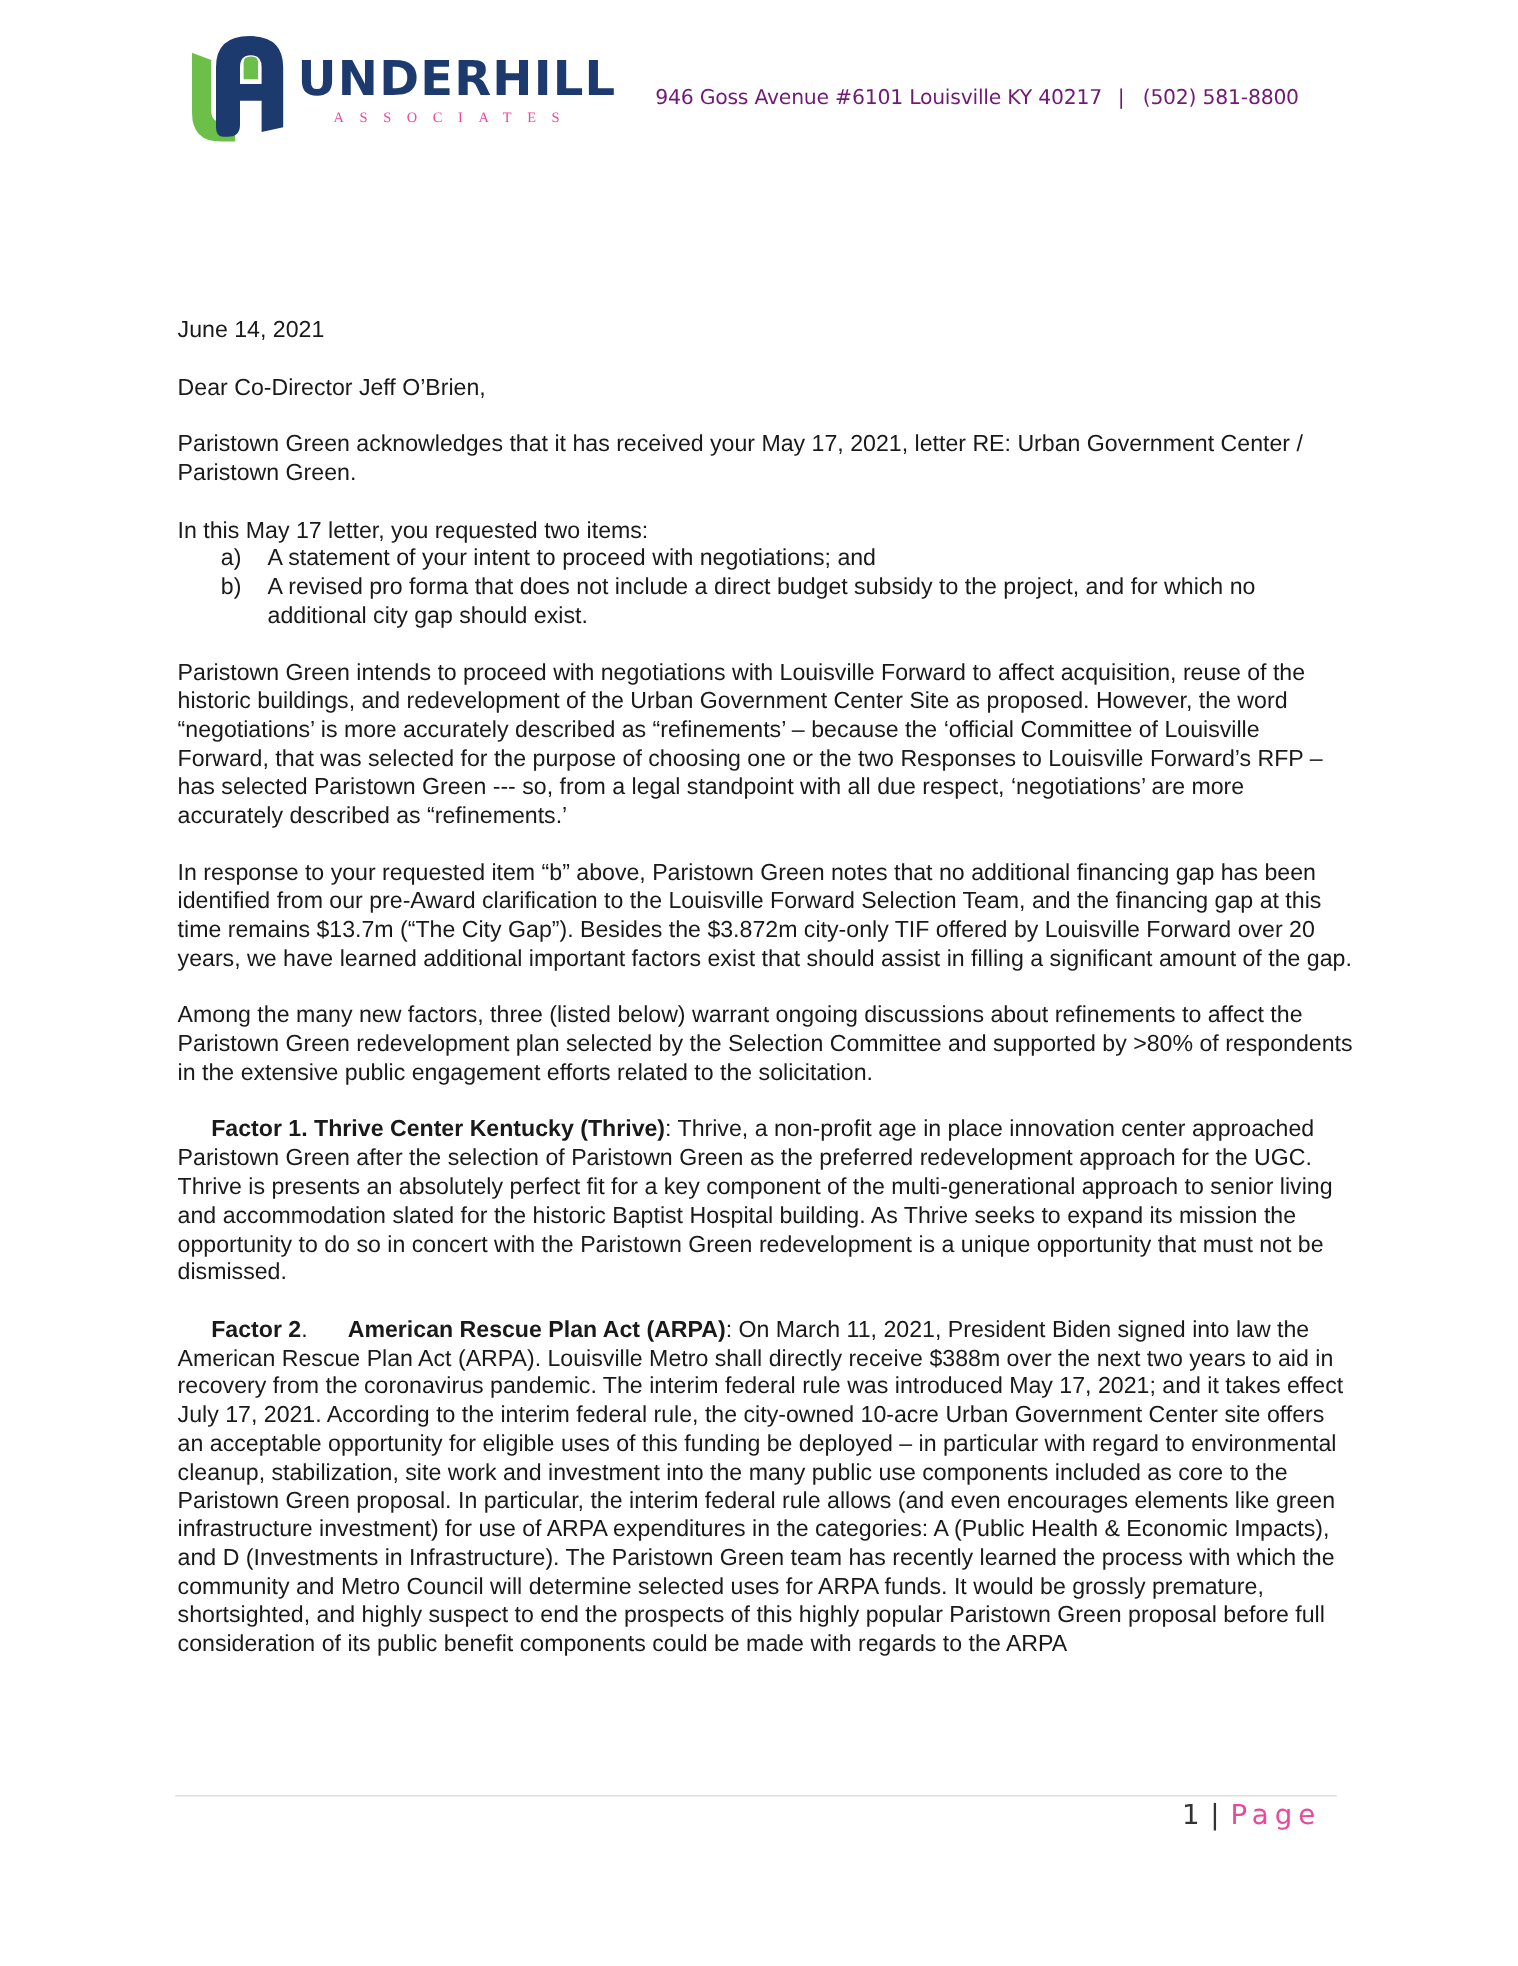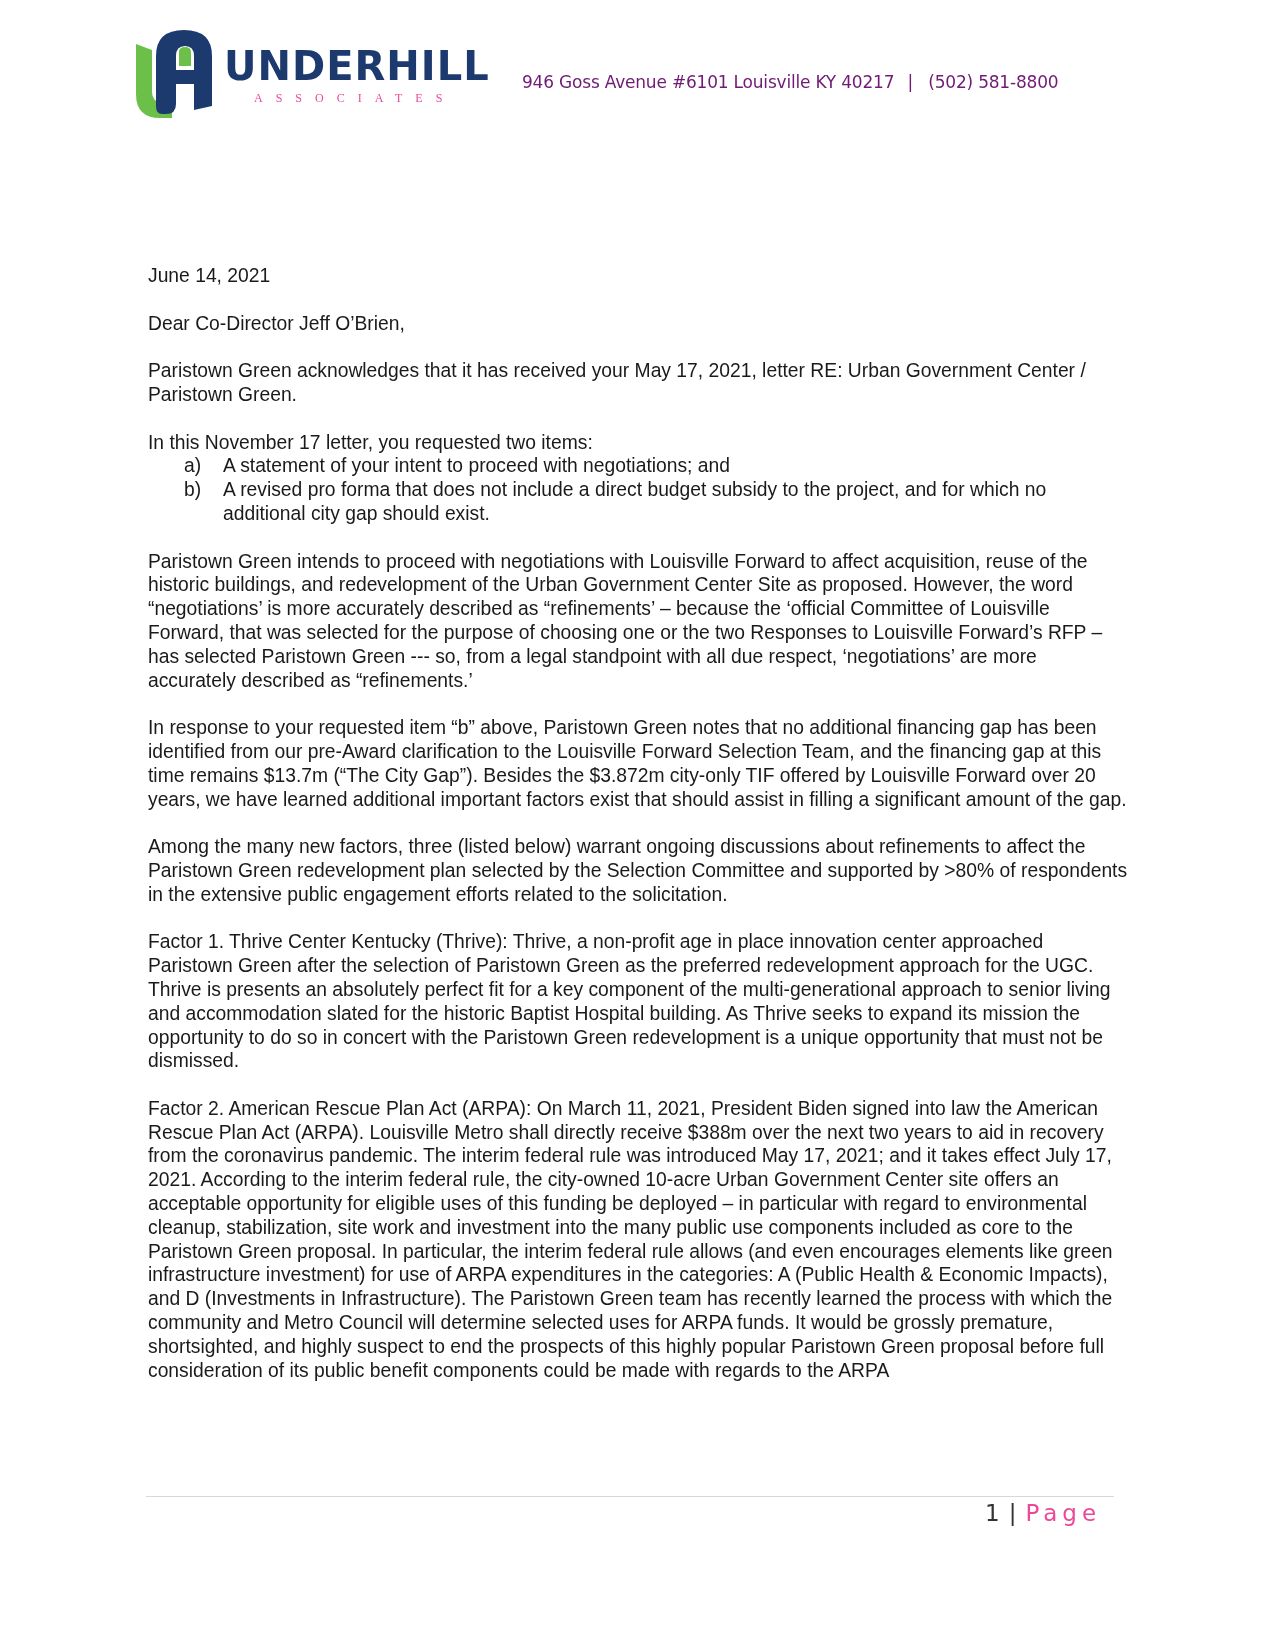--- a/index.html
+++ b/index.html
@@ -1,33 +1,33 @@
 <!DOCTYPE html>
 <html><head>
 <meta charset="utf-8">
 <style>
   html, body { margin: 0; padding: 0; background: #ffffff; }
   body { width: 1265px; height: 1638px; position: relative; overflow: hidden;
          font-family: "Liberation Sans", sans-serif; color: #1a1a1a; }
-  .header { position: absolute; left: 132px; top: 26px; width: 960px; height: 100px; }
+  .header { position: absolute; left: 156px; top: 26px; width: 960px; height: 100px; }
   .logo { position: absolute; left: 0; top: 0; width: 360px; height: 100px; }
   .logo svg { position: absolute; left: 0; top: 0; }
   .logo-word { position: absolute; left: 92px; top: 20px; font-family: "DejaVu Sans", sans-serif;
                font-weight: bold; font-size: 40px; letter-spacing: 1px; color: #1d3a6e; line-height: 1; }
   .logo-sub { position: absolute; left: 122px; top: 66px; font-family: Liberation Serif, serif;
               font-size: 12px; letter-spacing: 13px; color: #ec4899; line-height: 1; }
   .contact { position: absolute; left: 390px; top: 46px; font-family: "DejaVu Sans", sans-serif;
              font-size: 17px; color: #701a75; white-space: nowrap; letter-spacing: -0.2px; }
   .letter { position: absolute; left: 148px; top: 264px; width: 980px; font-size: 19.3px; line-height: 23.8px; }
   .letter p { margin: 0 0 23.8px 0; }
   .letter .tight { margin-bottom: 0; }
   .list { margin: 0 0 23.8px 0; padding: 0; list-style: none; }
   .list li { position: relative; padding-left: 75px; }
   .list li .marker { position: absolute; left: 36px; top: 0; }
-  b { font-weight: normal; }
+  b { font-weight: bold; margin-left: 28px; }
   .footer-rule { position: absolute; left: 146px; top: 1496px; width: 968px; height: 1px; background: #d8d8d8; }
   .page-num { position: absolute; left: 985px; top: 1500px; font-family: "DejaVu Sans", sans-serif;
               font-size: 23px; color: #333; white-space: nowrap; letter-spacing: 1px; }
   .page-num .sep { color: #333; margin: 0 8px; }
   .page-num .word { color: #ec4899; letter-spacing: 5px; }
 </style>
 </head>
 <body>
 
 <div class="header">
@@ -47,21 +47,21 @@
     <span>946 Goss Avenue #6101 Louisville KY 40217</span>
     <span style="margin:0 10px 0 8px;">|</span>
     <span>(502) 581-8800</span>
   </div>
 </div>
 
 <div class="letter">
   <p>June 14, 2021</p>
   <p>Dear Co-Director Jeff O’Brien,</p>
   <p>Paristown Green acknowledges that it has received your May 17, 2021, letter RE: Urban Government Center / Paristown Green.</p>
-  <p class="tight">In this November 17 letter, you requested two items:</p>
+  <p class="tight">In this May 17 letter, you requested two items:</p>
   <ul class="list">
     <li>
       <span class="marker">a)</span>
       <span>A statement of your intent to proceed with negotiations; and</span>
     </li>
     <li>
       <span class="marker">b)</span>
       <span>A revised pro forma that does not include a direct budget subsidy to the project, and for which no additional city gap should exist.</span>
     </li>
   </ul>

